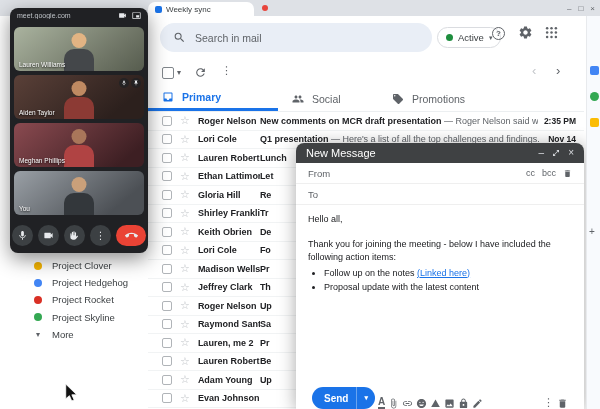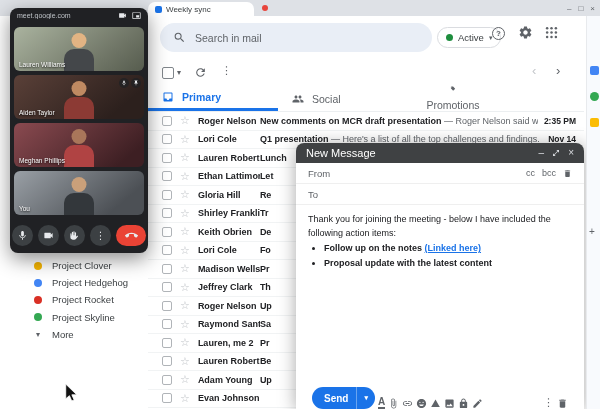--- a/index.html
+++ b/index.html
@@ -32,21 +32,21 @@
     align-items:center; justify-content:center; font-size:8px; font-weight:bold; color:#5f6368; }
 
   
   .sel-box { left:162px; top:67px; width:12px; height:12px; border:1.5px solid #80868b; border-radius:2px; }
   .tb-glyph { color:#5f6368; }
 
   
   .tabs { left:148px; top:86px; width:436px; height:26px; display:flex; border-bottom:1px solid #eceff1; background:#fff; }
   .tab-item { display:flex; align-items:center; gap:8px; padding-left:14px; font-size:10.5px; color:#5f6368; height:100%; }
   .tab-item.active { color:#1a73e8; border-bottom:3px solid #1a73e8; font-weight:bold; }
-  .tab-primary { width:130px; } .tab-social { width:100px; } .tab-promotions { width:136px;flex-direction:column; }
+  .tab-primary { width:130px; } .tab-social { width:100px; } .tab-promotions { width:136px; }
 
   
   .email-list { left:148px; top:112px; width:436px; height:297px; overflow:hidden; background:#fff; }
   .email-row { height:18.5px; display:flex; align-items:center; padding:0 8px 0 14px;
     border-bottom:1px solid #f1f3f4; font-size:9px; color:#202124; background:#fff; }
   .email-row .cb { width:10px; height:10px; border:1.4px solid #b0b4b8; border-radius:2px; margin-right:8px; flex:none; }
   .email-row .star { color:#c0c4c8; font-size:11px; line-height:1; margin-right:8px; flex:none; }
   .email-row .sender { width:62px; font-weight:bold; white-space:nowrap; overflow:hidden; flex:none; }
   .email-row .snippet { flex:1; white-space:nowrap; overflow:hidden; }
   .email-row .snippet b { font-weight:bold; }
@@ -93,21 +93,21 @@
   .c-header { height:20px; background:#3f4143; border-radius:8px 8px 0 0; display:flex; align-items:center; padding:0 10px; }
   .c-title { font-size:11px; color:#fff; flex:1; }
   .c-hicons { display:flex; align-items:center; gap:8px; color:#dadce0; }
   .c-hicons .g { font-size:10px; line-height:1; }
   .c-row { height:21px; border-bottom:1px solid #efefef; display:flex; align-items:center; padding:0 12px;
     font-size:9.5px; color:#5f6368; }
   .c-row .meta { margin-left:auto; display:flex; align-items:center; gap:7px; font-size:9px; color:#5f6368; }
   .c-body { flex:1; padding:8px 12px; font-size:9px; color:#202124; line-height:1.5; overflow:hidden; }
   .c-body .p1 { margin-bottom:11px; }
   .c-body ul { margin:2px 0 0 16px; }
-  .c-body li { margin:1px 0;font-weight:bold; }
+  .c-body li { margin:1px 0; }
   .c-link { color:#1a73e8; text-decoration:underline; }
   .c-footer { height:32px; display:flex; align-items:flex-end; gap:3px; padding:0 16px; }
   .send { height:22px; background:#1a73e8; color:#fff; border-radius:12px; display:flex; align-items:center;
     font-size:10px; font-weight:bold; overflow:hidden; }
   .send-label { padding:0 8px 0 12px; }
   .send-sep { width:1px; height:22px; background:rgba(255,255,255,.35); }
   .send-caret { padding:0 7px; font-size:7px; }
   .cicon { color:#5f6368; display:flex; }
   .cicon svg { fill:#5f6368; }
   .fmt-a { font-size:10px; font-weight:bold; color:#5f6368; border-bottom:2px solid #5f6368; line-height:1; }
@@ -437,20 +437,21 @@
         <span>bcc</span>
         <svg width="9" height="9" viewBox="0 0 24 24" fill="#5f6368">
             <path d="M6 19c0 1.1.9 2 2 2h8c1.1 0 2-.9 2-2V7H6v12zM19 4h-3.5l-1-1h-5l-1 1H5v2h14V4z"></path>
           </svg>
       </span>
     </div>
     <div class="c-row">
       <span>To</span>
     </div>
     <div class="c-body">
+      <p class="p1">Hello all,</p>
       <p>Thank you for joining the meeting - below I have included the following action items:</p>
       <ul>
         <li><span>Follow up on the notes </span><span class="c-link">(Linked here)</span></li>
         <li><span>Proposal update with the latest content</span></li>
       </ul>
     </div>
     <div class="c-footer">
       <div class="send">
         <span class="send-label">Send</span>
         <span class="send-sep"></span>

